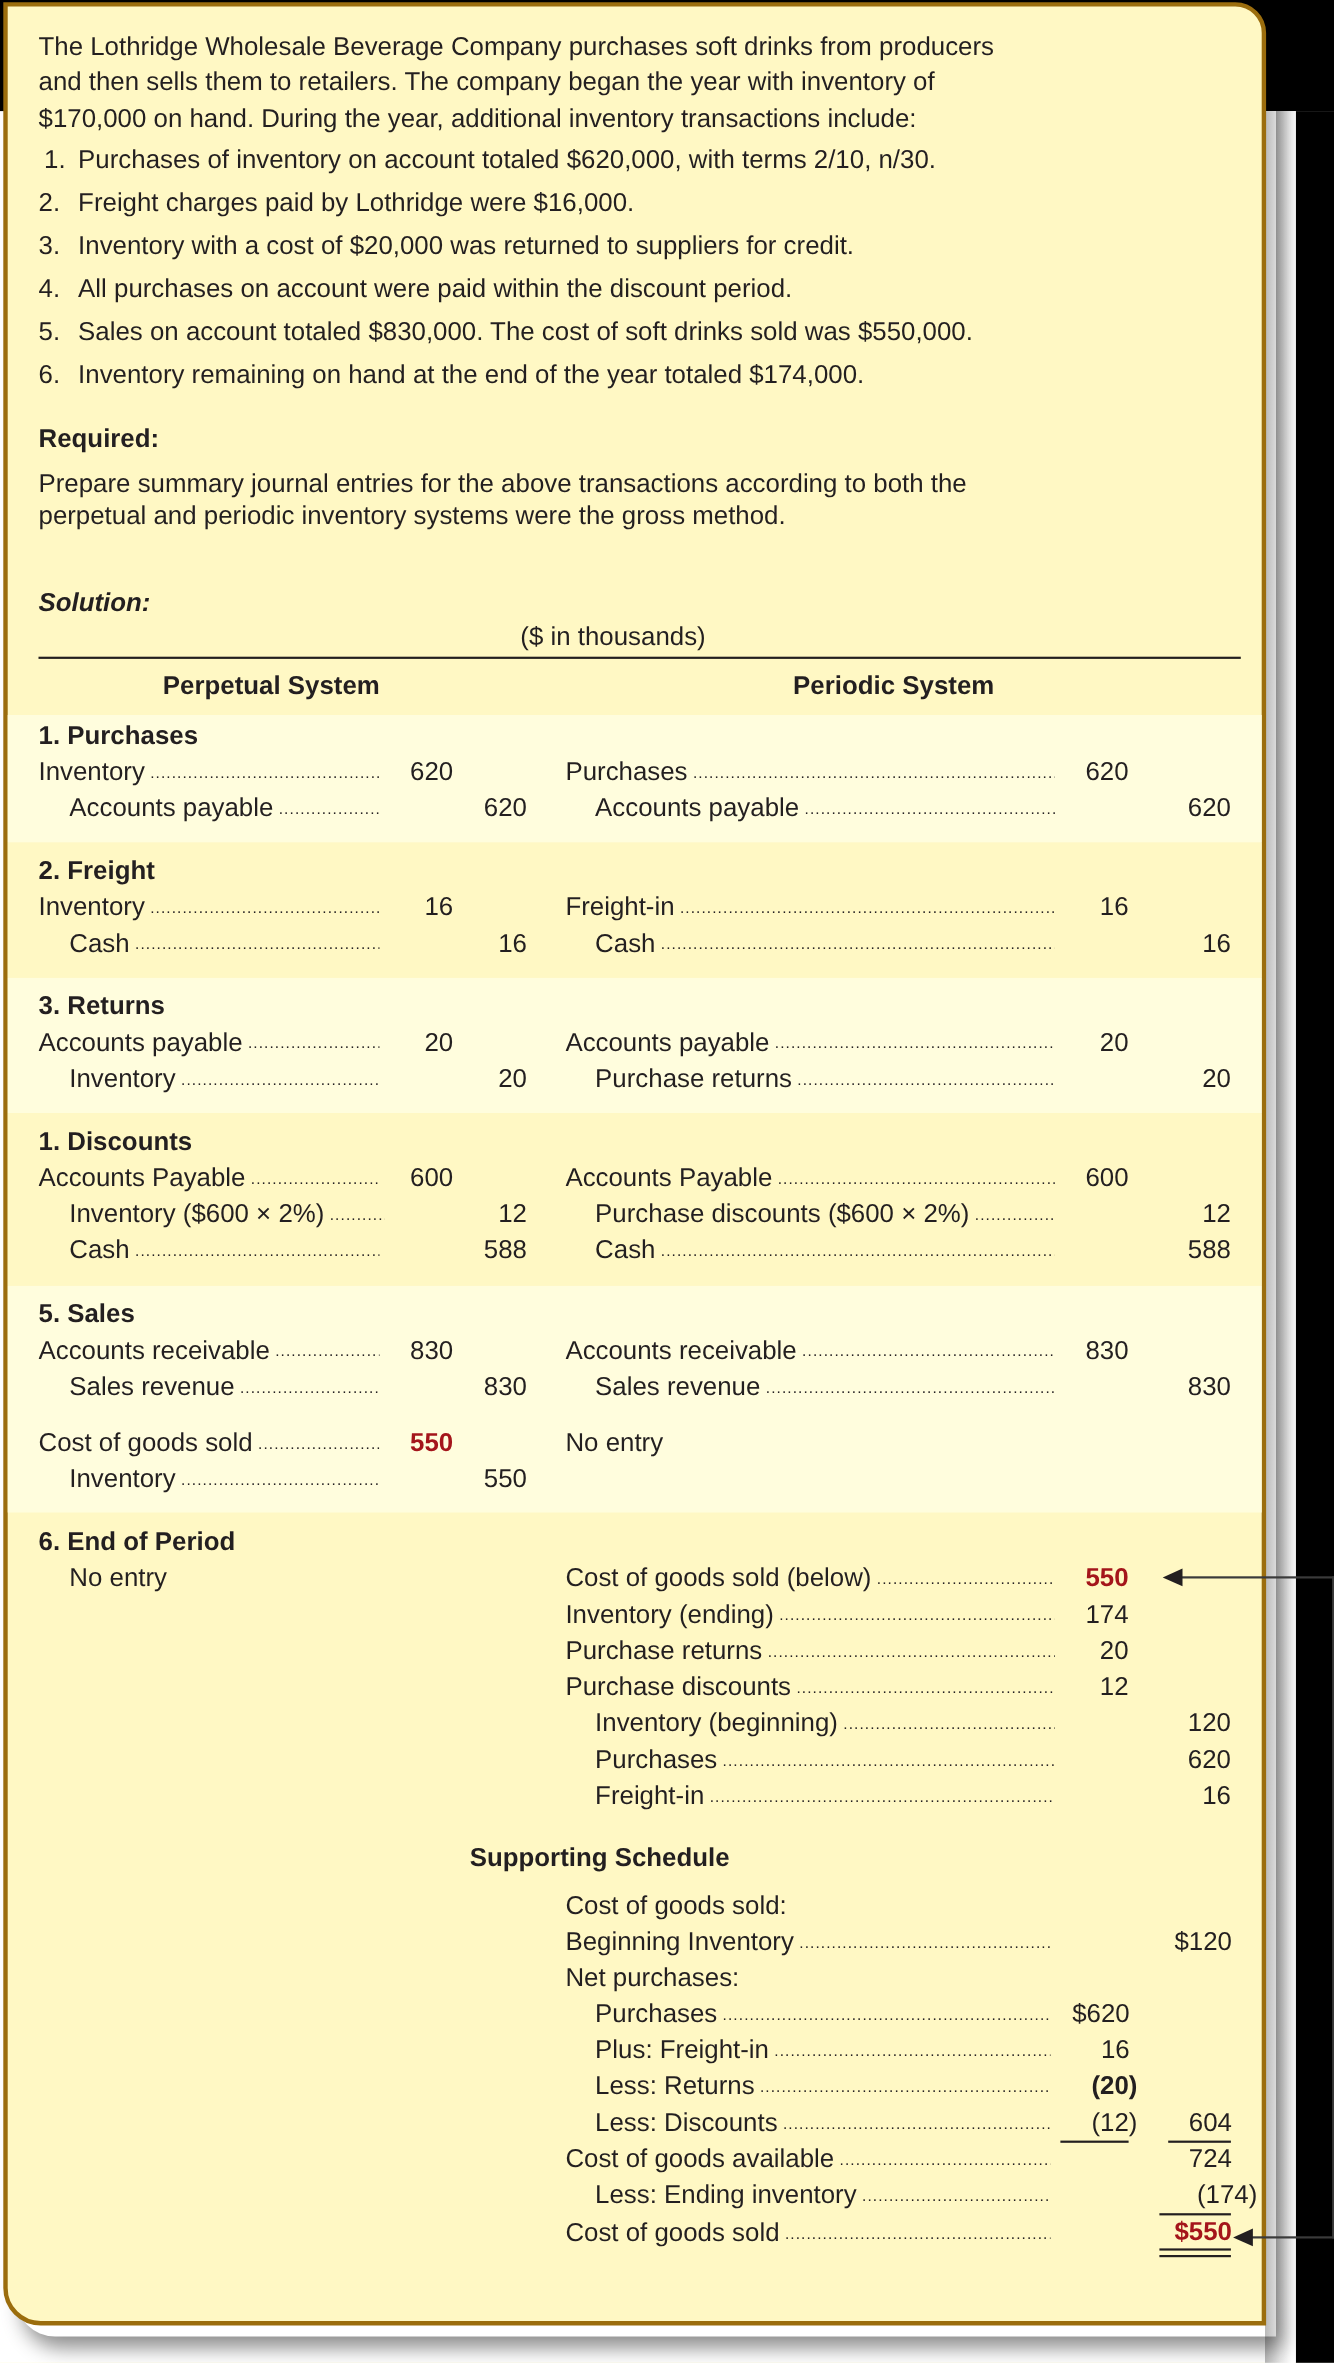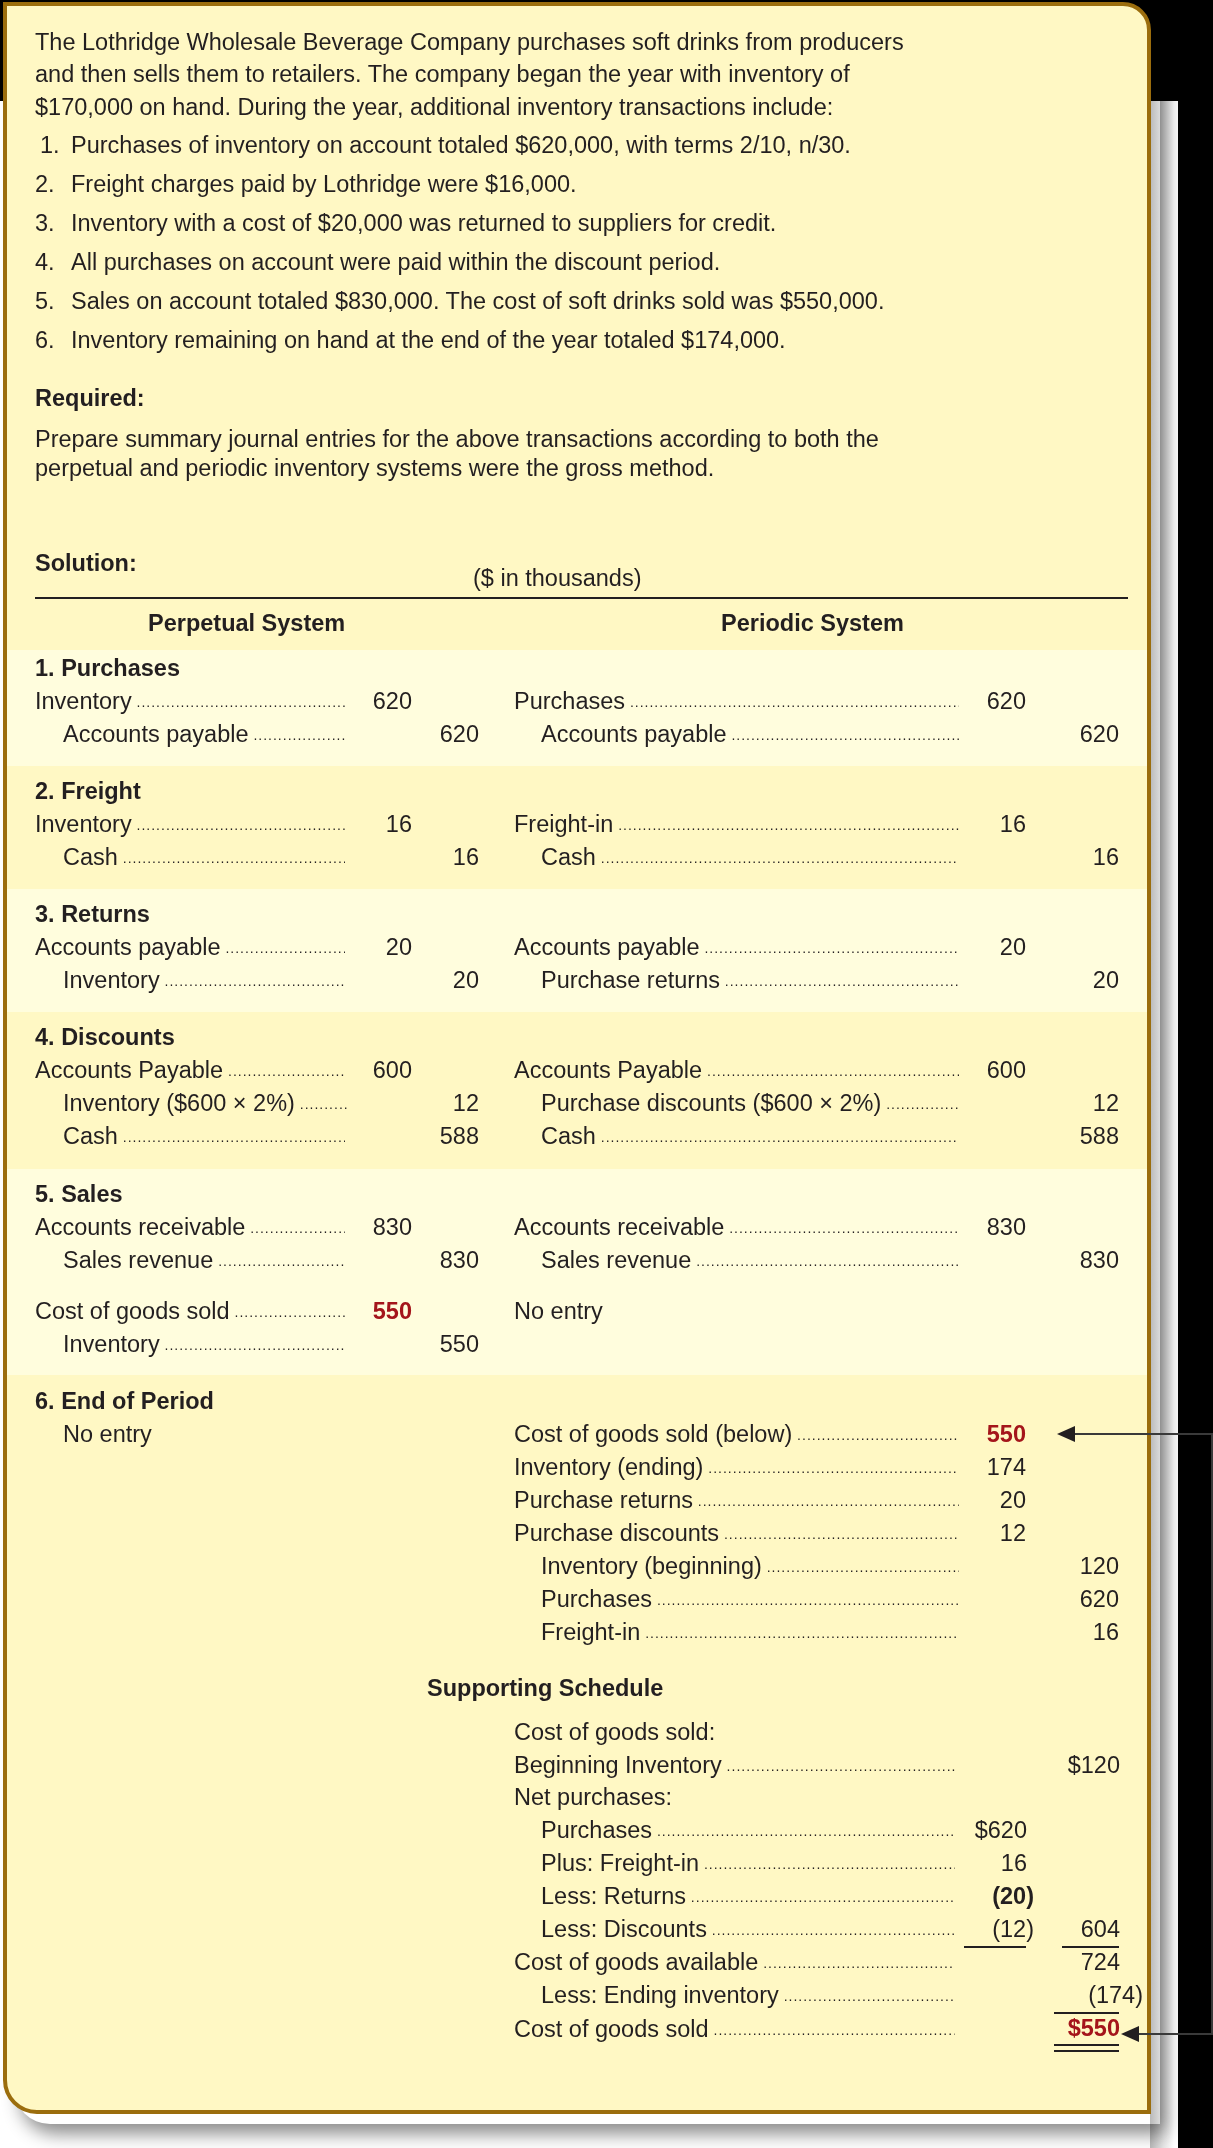--- a/index.html
+++ b/index.html
@@ -61,21 +61,21 @@
   <div class="t" style="left:35px;top:286px;">5.</div>
   <div class="t" style="left:71px;top:286px;">Sales on account totaled $830,000. The cost of soft drinks sold was $550,000.</div>
   <div class="t" style="left:35px;top:325px;">6.</div>
   <div class="t" style="left:71px;top:325px;">Inventory remaining on hand at the end of the year totaled $174,000.</div>
 </div>
 
 <div class="t b" style="left:35px;top:383px;">Required:</div>
 <div class="t" style="left:35px;top:424px;">Prepare summary journal entries for the above transactions according to both the</div>
 <div class="t" style="left:35px;top:453px;">perpetual and periodic inventory systems were the gross method.</div>
 
-<div class="t b" style="left:35px;top:548px;">Solution:</div>
+<div class="t b" style="left:35px;top:532px;font-style:italic;">Solution:</div>
 <div class="t" style="left:473px;top:563px;">($ in thousands)</div>
 <div class="rule" style="left:35px;top:597px;width:1093px;"></div>
 <div class="t b" style="left:148px;top:608px;">Perpetual System</div>
 <div class="t b" style="left:721px;top:608px;">Periodic System</div>
 
 <div>
   <div class="t b" style="left:35px;top:653px;">1. Purchases</div>
   <div class="lbl" style="left:35px;top:686px;width:310px;">Inventory</div>
   <div class="t r" style="left:345px;top:686px;width:67px;">620</div>
   <div class="lbl" style="left:63px;top:719px;width:282px;">Accounts payable</div>
@@ -104,21 +104,21 @@
   <div class="t r" style="left:345px;top:932px;width:67px;">20</div>
   <div class="lbl" style="left:63px;top:965px;width:282px;">Inventory</div>
   <div class="t r" style="left:412px;top:965px;width:67px;">20</div>
   <div class="lbl" style="left:514px;top:932px;width:445px;">Accounts payable</div>
   <div class="t r" style="left:959px;top:932px;width:67px;">20</div>
   <div class="lbl" style="left:541px;top:965px;width:418px;">Purchase returns</div>
   <div class="t r" style="left:1052px;top:965px;width:67px;">20</div>
 </div>
 
 <div>
-  <div class="t b" style="left:35px;top:1022px;">4. Discounts</div>
+  <div class="t b" style="left:35px;top:1022px;">1. Discounts</div>
   <div class="lbl" style="left:35px;top:1055px;width:310px;">Accounts Payable</div>
   <div class="t r" style="left:345px;top:1055px;width:67px;">600</div>
   <div class="lbl" style="left:63px;top:1088px;width:287px;">Inventory ($600 × 2%)</div>
   <div class="t r" style="left:412px;top:1088px;width:67px;">12</div>
   <div class="lbl" style="left:63px;top:1121px;width:282px;">Cash</div>
   <div class="t r" style="left:412px;top:1121px;width:67px;">588</div>
   <div class="lbl" style="left:514px;top:1055px;width:445px;">Accounts Payable</div>
   <div class="t r" style="left:959px;top:1055px;width:67px;">600</div>
   <div class="lbl" style="left:541px;top:1088px;width:418px;">Purchase discounts ($600 × 2%)</div>
   <div class="t r" style="left:1052px;top:1088px;width:67px;">12</div>

